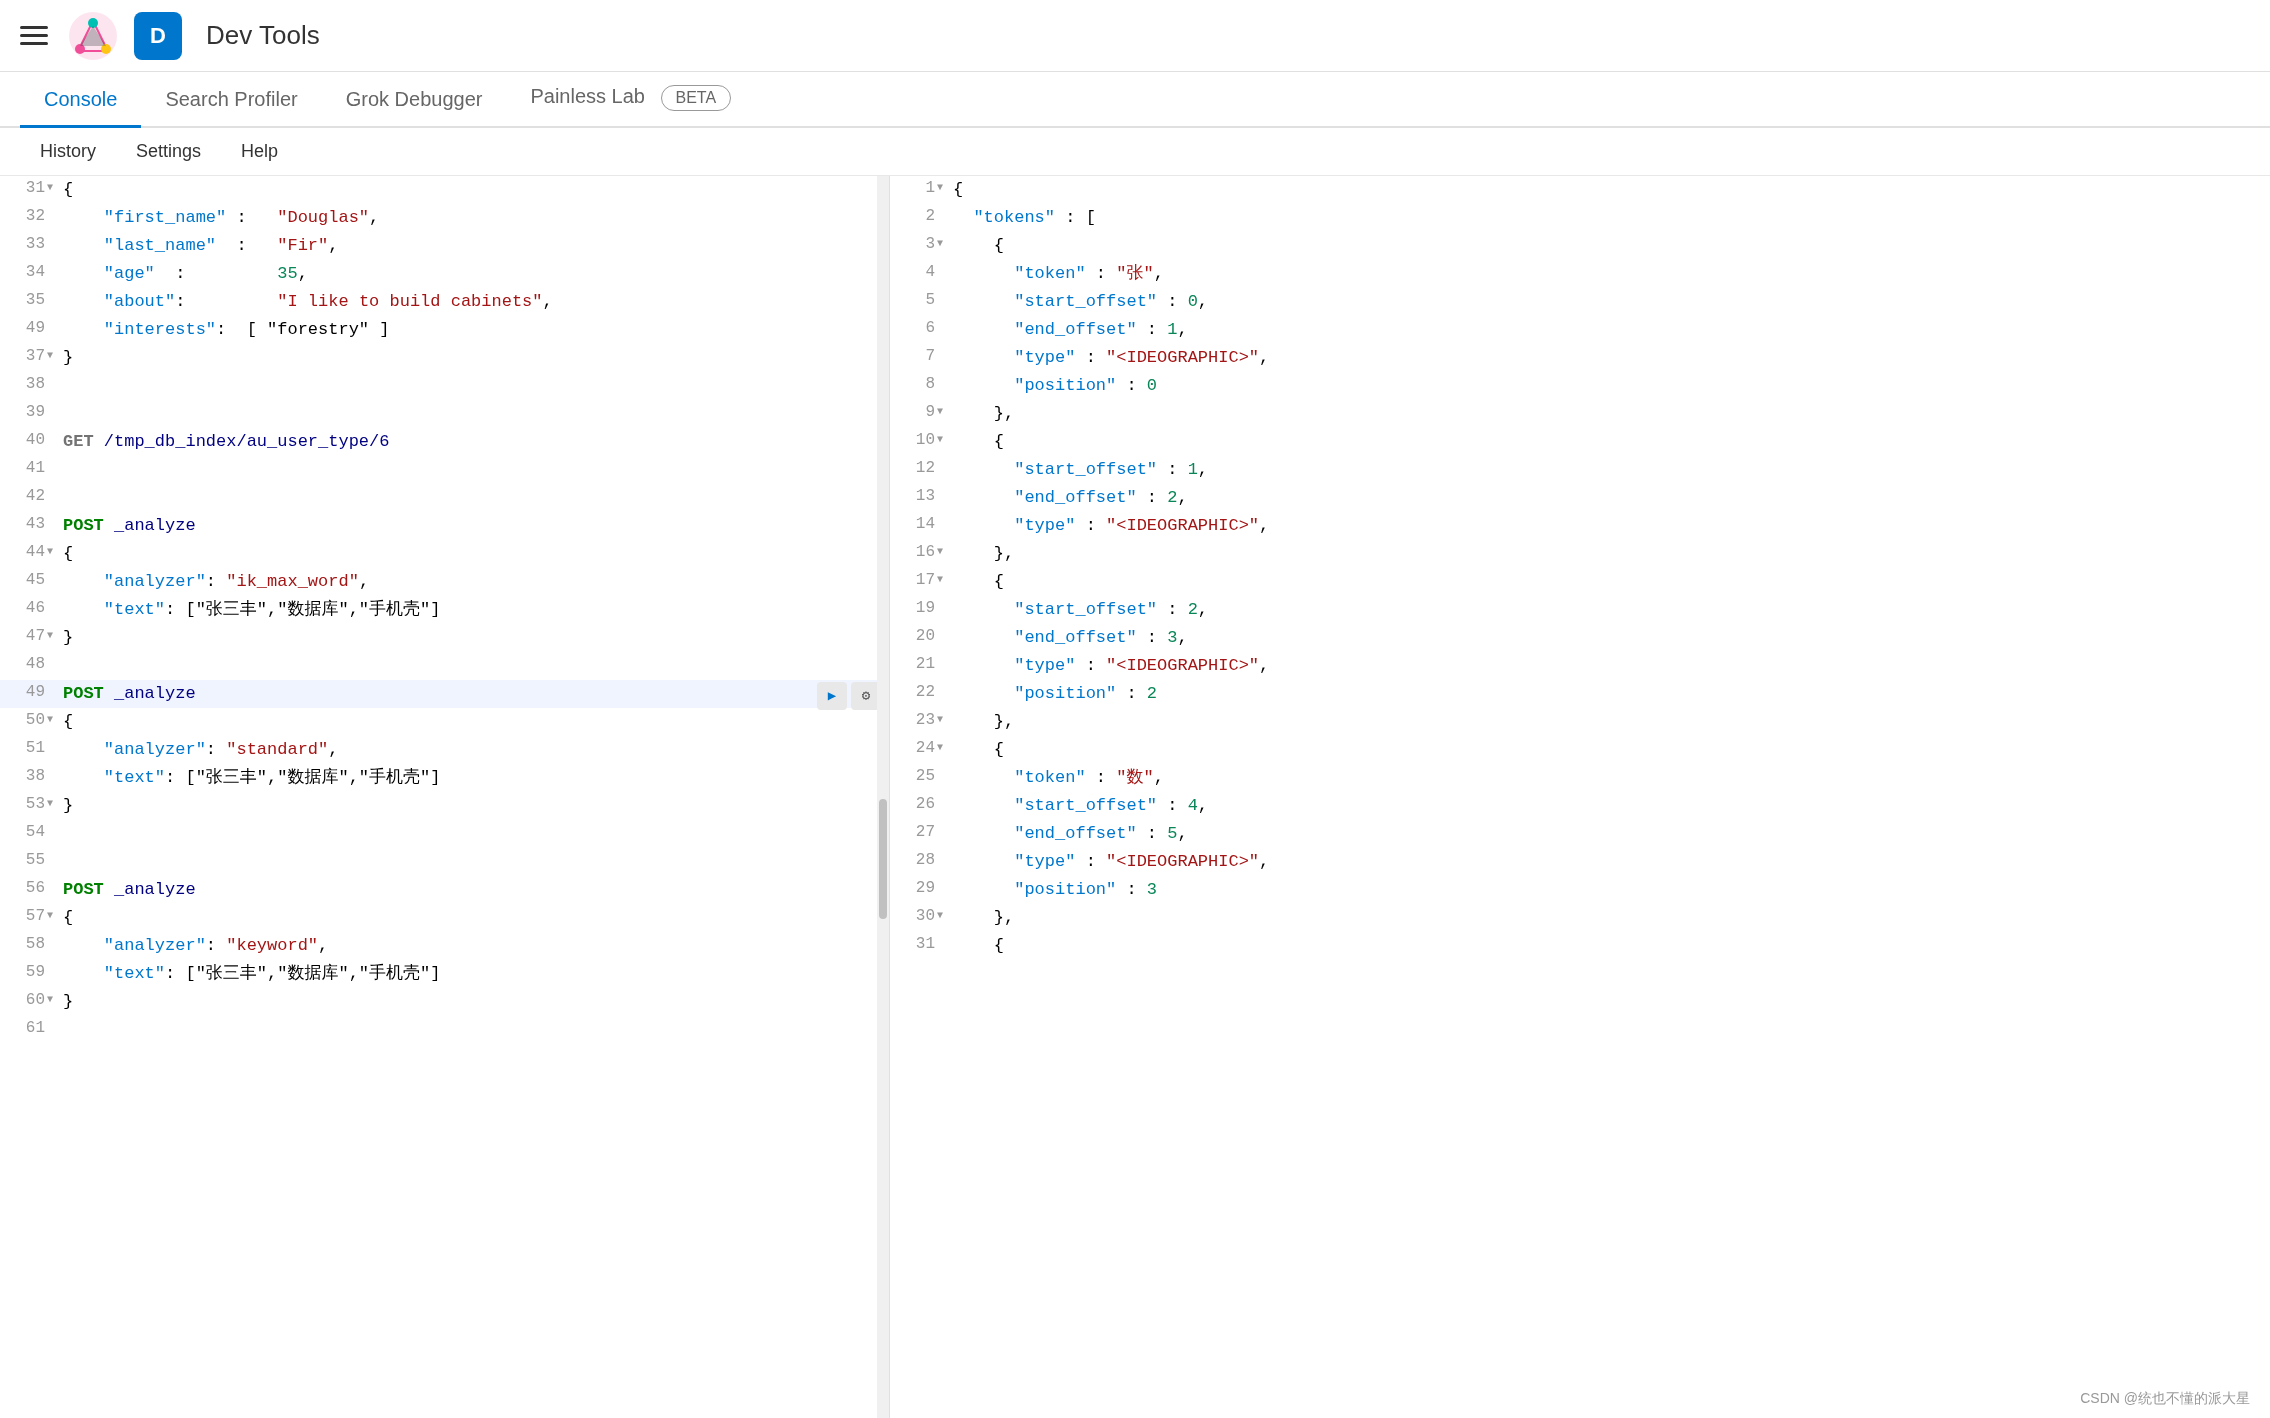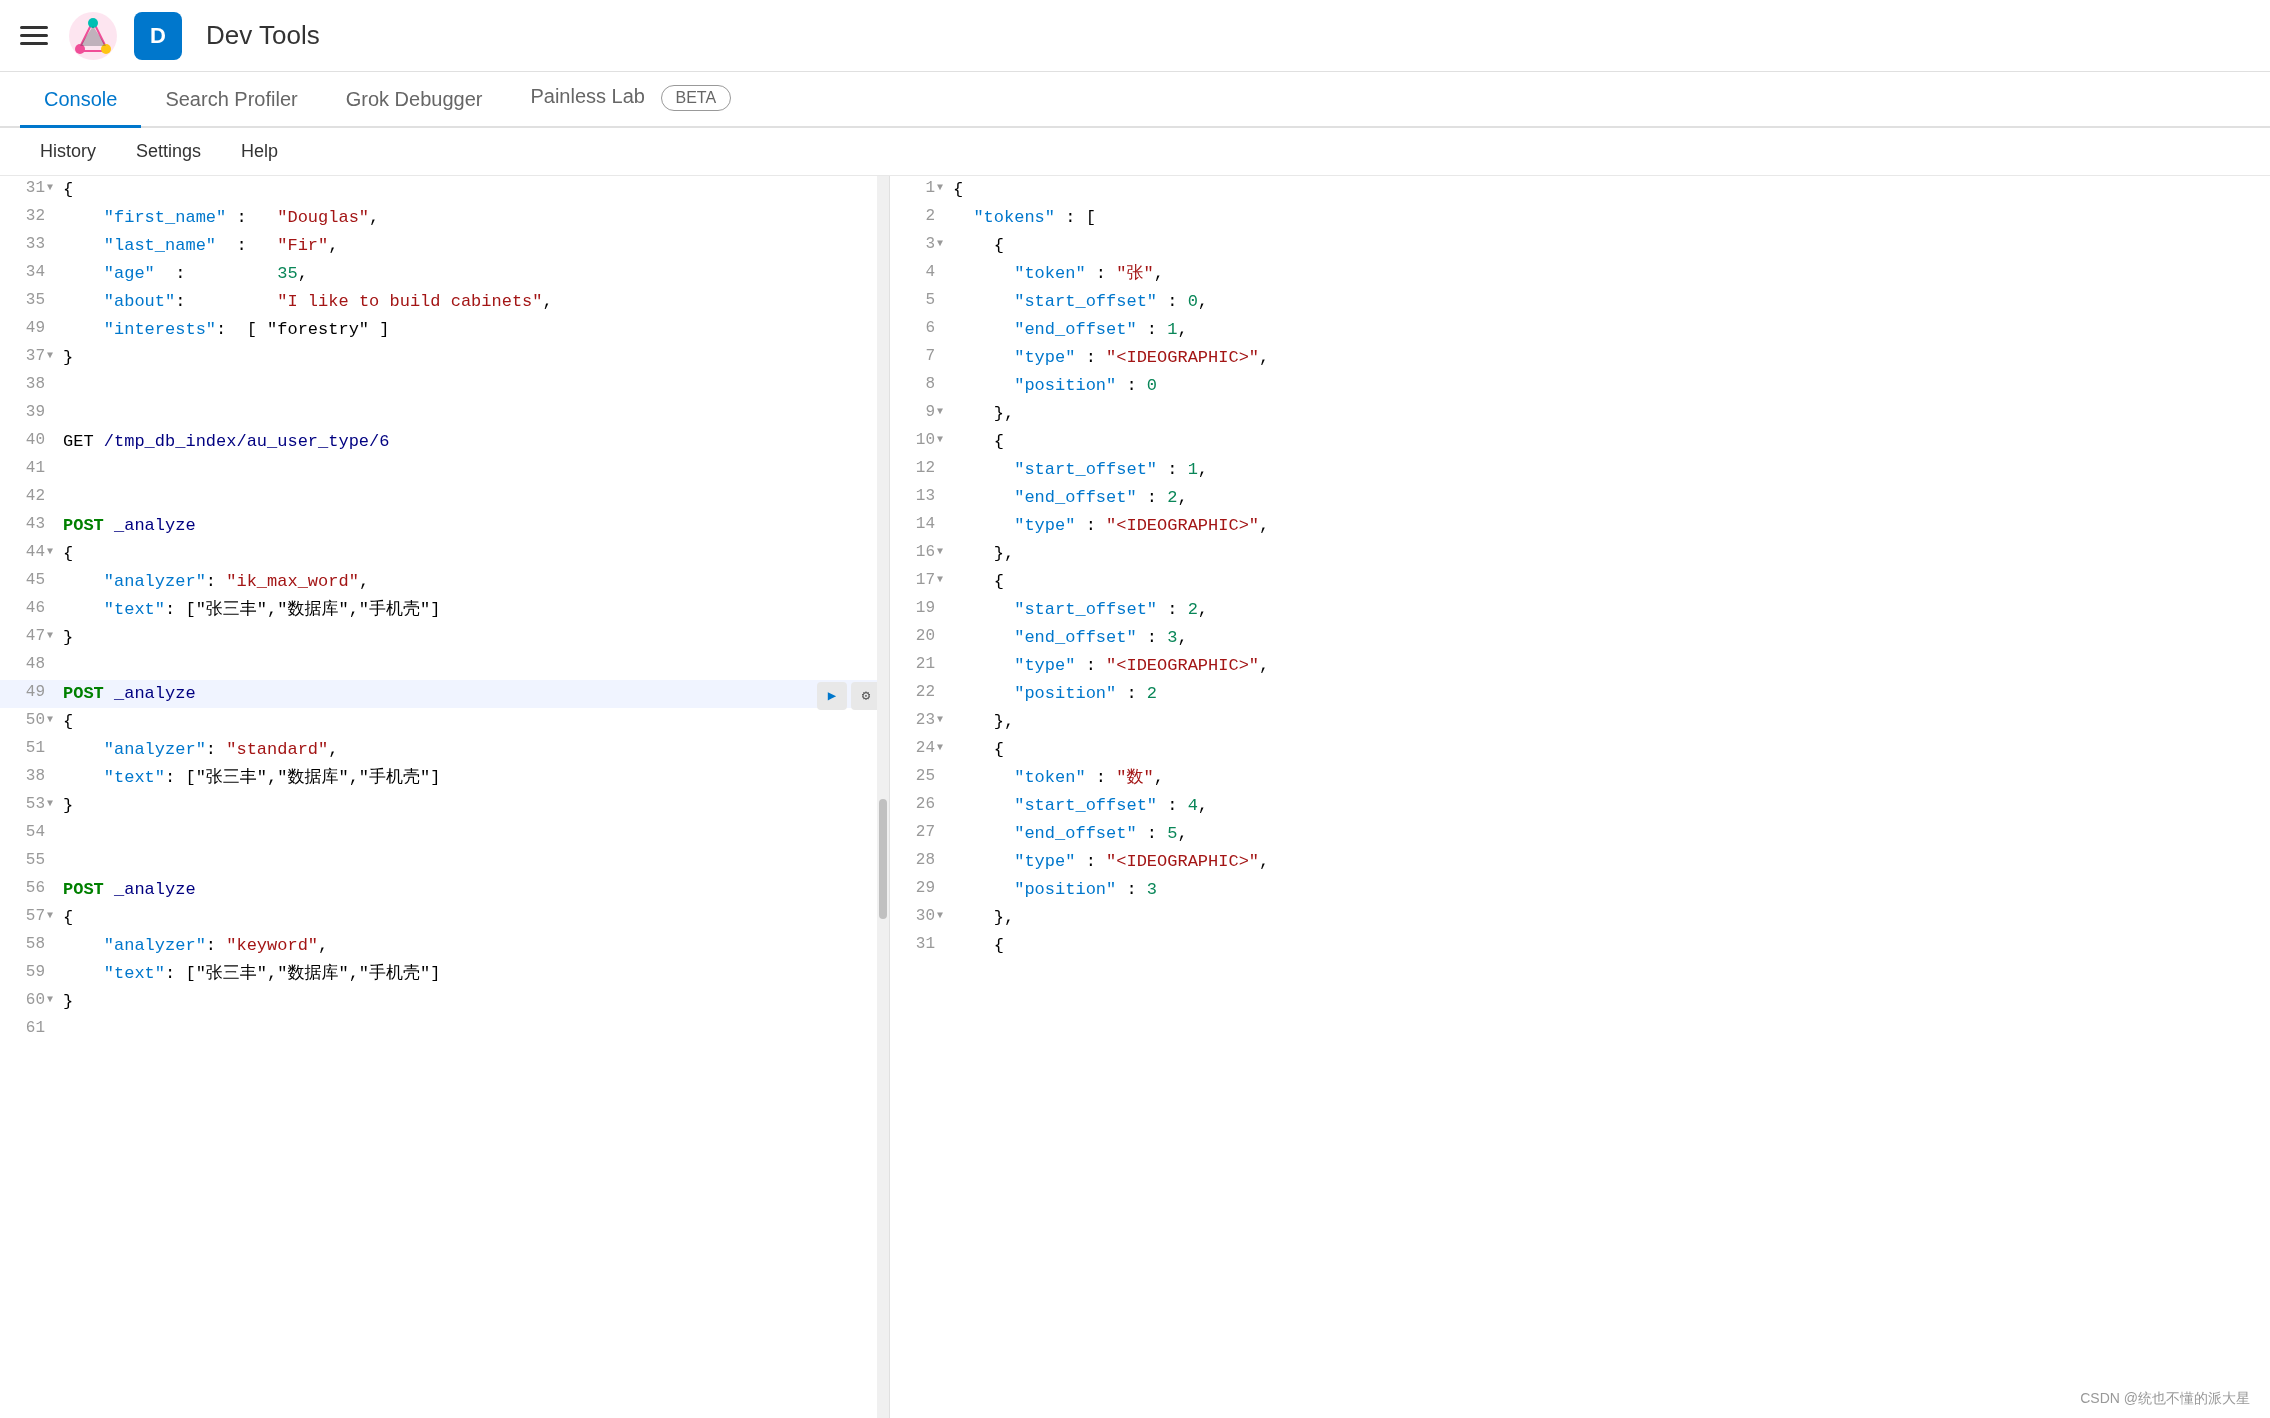--- a/index.html
+++ b/index.html
@@ -271,21 +271,21 @@
         <div class="code-line">
           <span class="line-number">38</span>
           <span class="line-content">&nbsp;</span>
         </div>
         <div class="code-line">
           <span class="line-number">39</span>
           <span class="line-content">&nbsp;</span>
         </div>
         <div class="code-line">
           <span class="line-number">40</span>
-          <span class="line-content"><span style="color:#000000;font-weight:normal">GET</span> <span style="color:#000080">/tmp_db_index/au_user_type/6</span></span>
+          <span class="line-content"><span style="color:#737373;font-weight:bold">GET</span> <span style="color:#000080">/tmp_db_index/au_user_type/6</span></span>
         </div>
         <div class="code-line">
           <span class="line-number">41</span>
           <span class="line-content">&nbsp;</span>
         </div>
         <div class="code-line">
           <span class="line-number">42</span>
           <span class="line-content">&nbsp;</span>
         </div>
         <div class="code-line">

